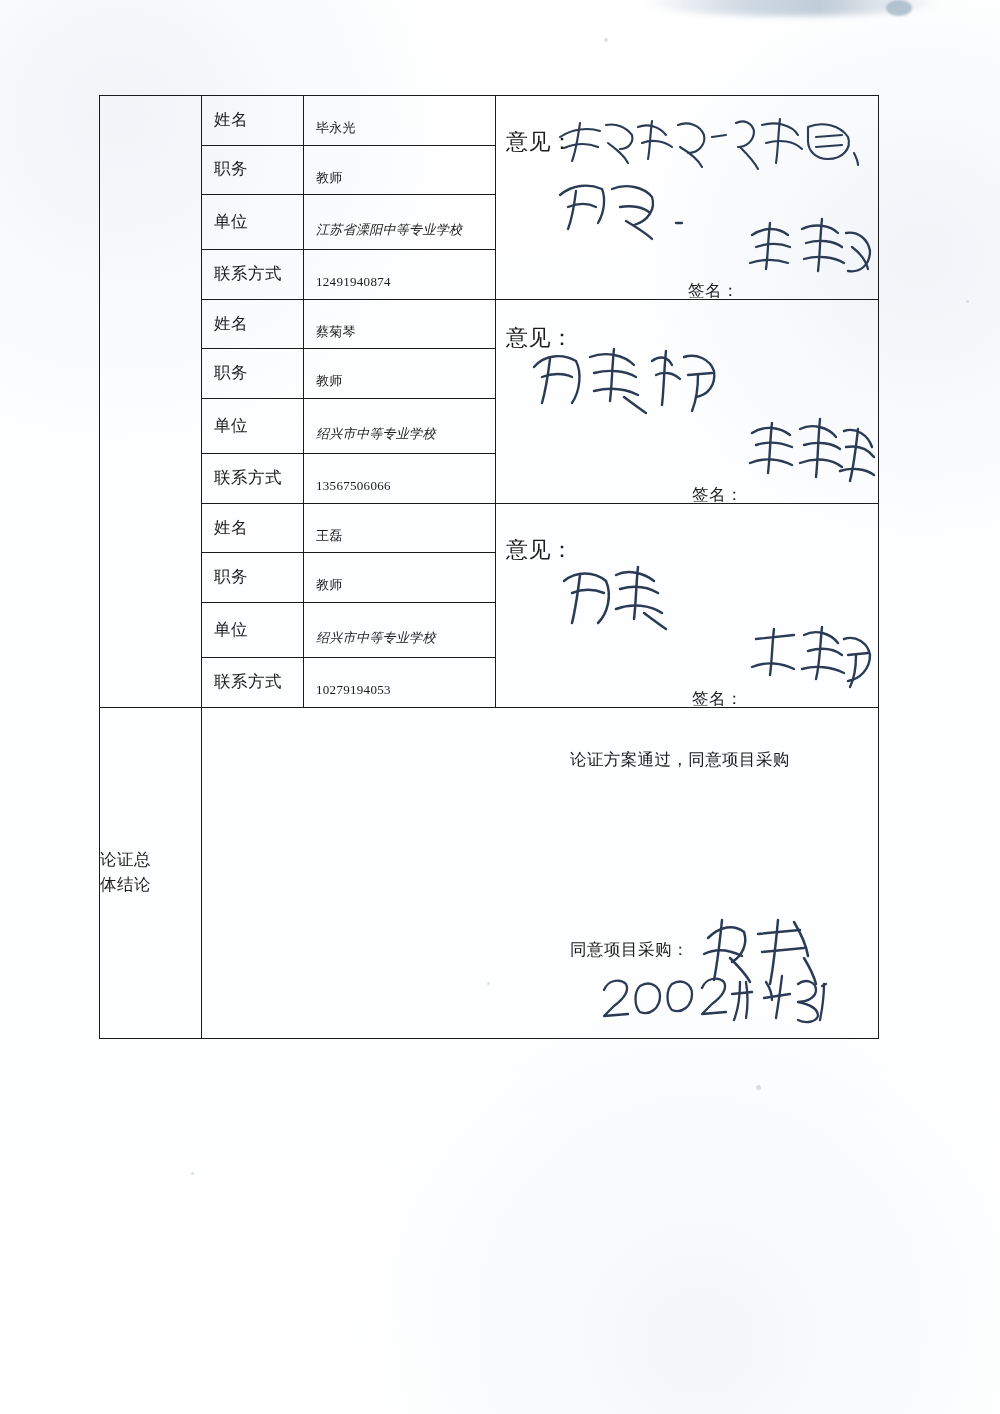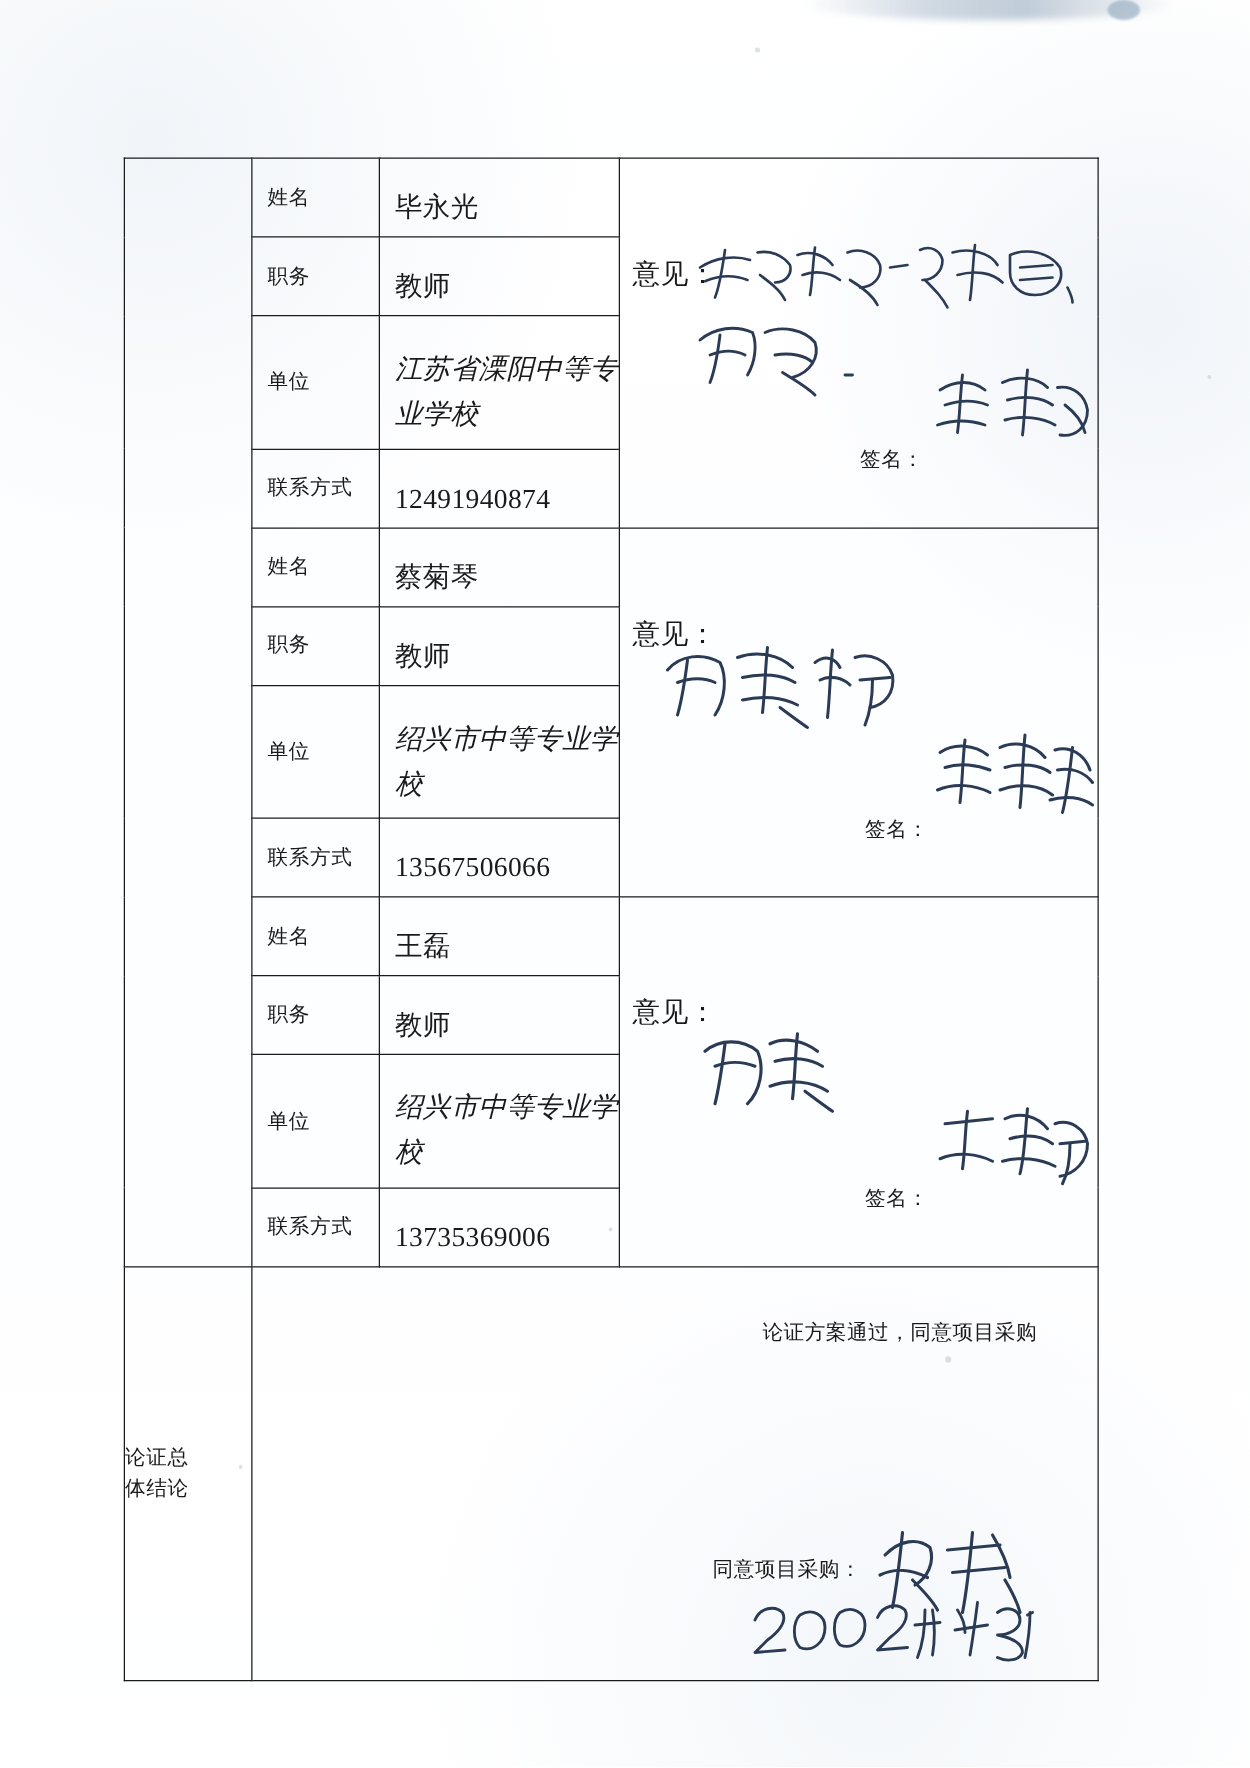--- a/index.html
+++ b/index.html
@@ -51,21 +51,21 @@
     background: #9fb4c6;
     border-radius: 50%;
     filter: blur(1px);
     opacity: .75;
   }
 
   
   .table-wrap {
     position: absolute;
     left: 99px;
-    top: 126px;
+    top: 95px;
     width: 779px;
     height: 813px;
   }
   table.doc {
     border-collapse: collapse;
     width: 100%;
     height: 100%;
     table-layout: fixed;
   }
   table.doc td {
@@ -80,21 +80,21 @@
   .c-value { width: 192px; }
   .c-opinion { width: 383px; }
 
   .lbl {
     padding: 7px 0 7px 12px;
     font-size: 16.5px;
     letter-spacing: .5px;
   }
   .val {
     padding: 7px 0 7px 12px;
-    font-size: 22px;
+    font-size: 13px;
     letter-spacing: .3px;
     margin-top: 15px;
   }
   .val.two-line {
     line-height: 1.65;
     padding-top: 9px;
     padding-bottom: 9px;
     font-style: italic;
   }
 
@@ -136,21 +136,20 @@
     position: relative;
     vertical-align: top;
     height: 330px;
   }
   .concl-text {
     position: absolute;
     left: 368px;
     top: 40px;
     font-size: 16.5px;
     letter-spacing: .4px;
-    margin-left: 40px;
   }
   .leader-label {
     position: absolute;
     left: 368px;
     top: 230px;
     font-size: 16.5px;
     letter-spacing: .5px;
   }
 </style>
 </head>
@@ -395,21 +394,21 @@
           </td>
     <td>
             <div class="val two-line">绍兴市中等专业学校</div>
           </td>
   </tr>
   <tr>
     <td>
             <div class="lbl">联系方式</div>
           </td>
     <td>
-            <div class="val">13735369006</div>
+            <div class="val">10279194053</div>
           </td>
   </tr>
 
   <tr>
     <td class="concl-label">
       <div>论证总</div>
       <div>体结论</div>
     </td>
     <td class="concl-body" colspan="3">
       <div class="concl-text">论证方案通过，同意项目采购</div>

